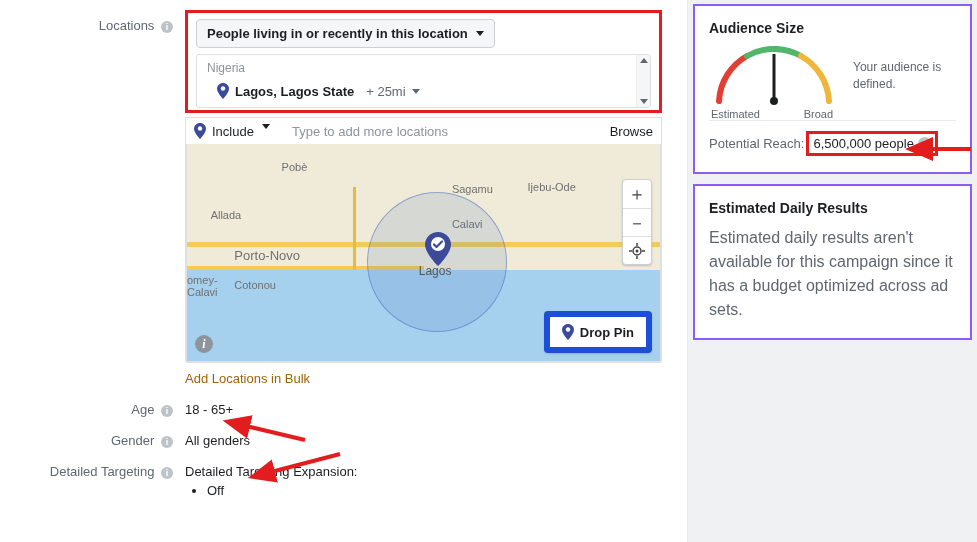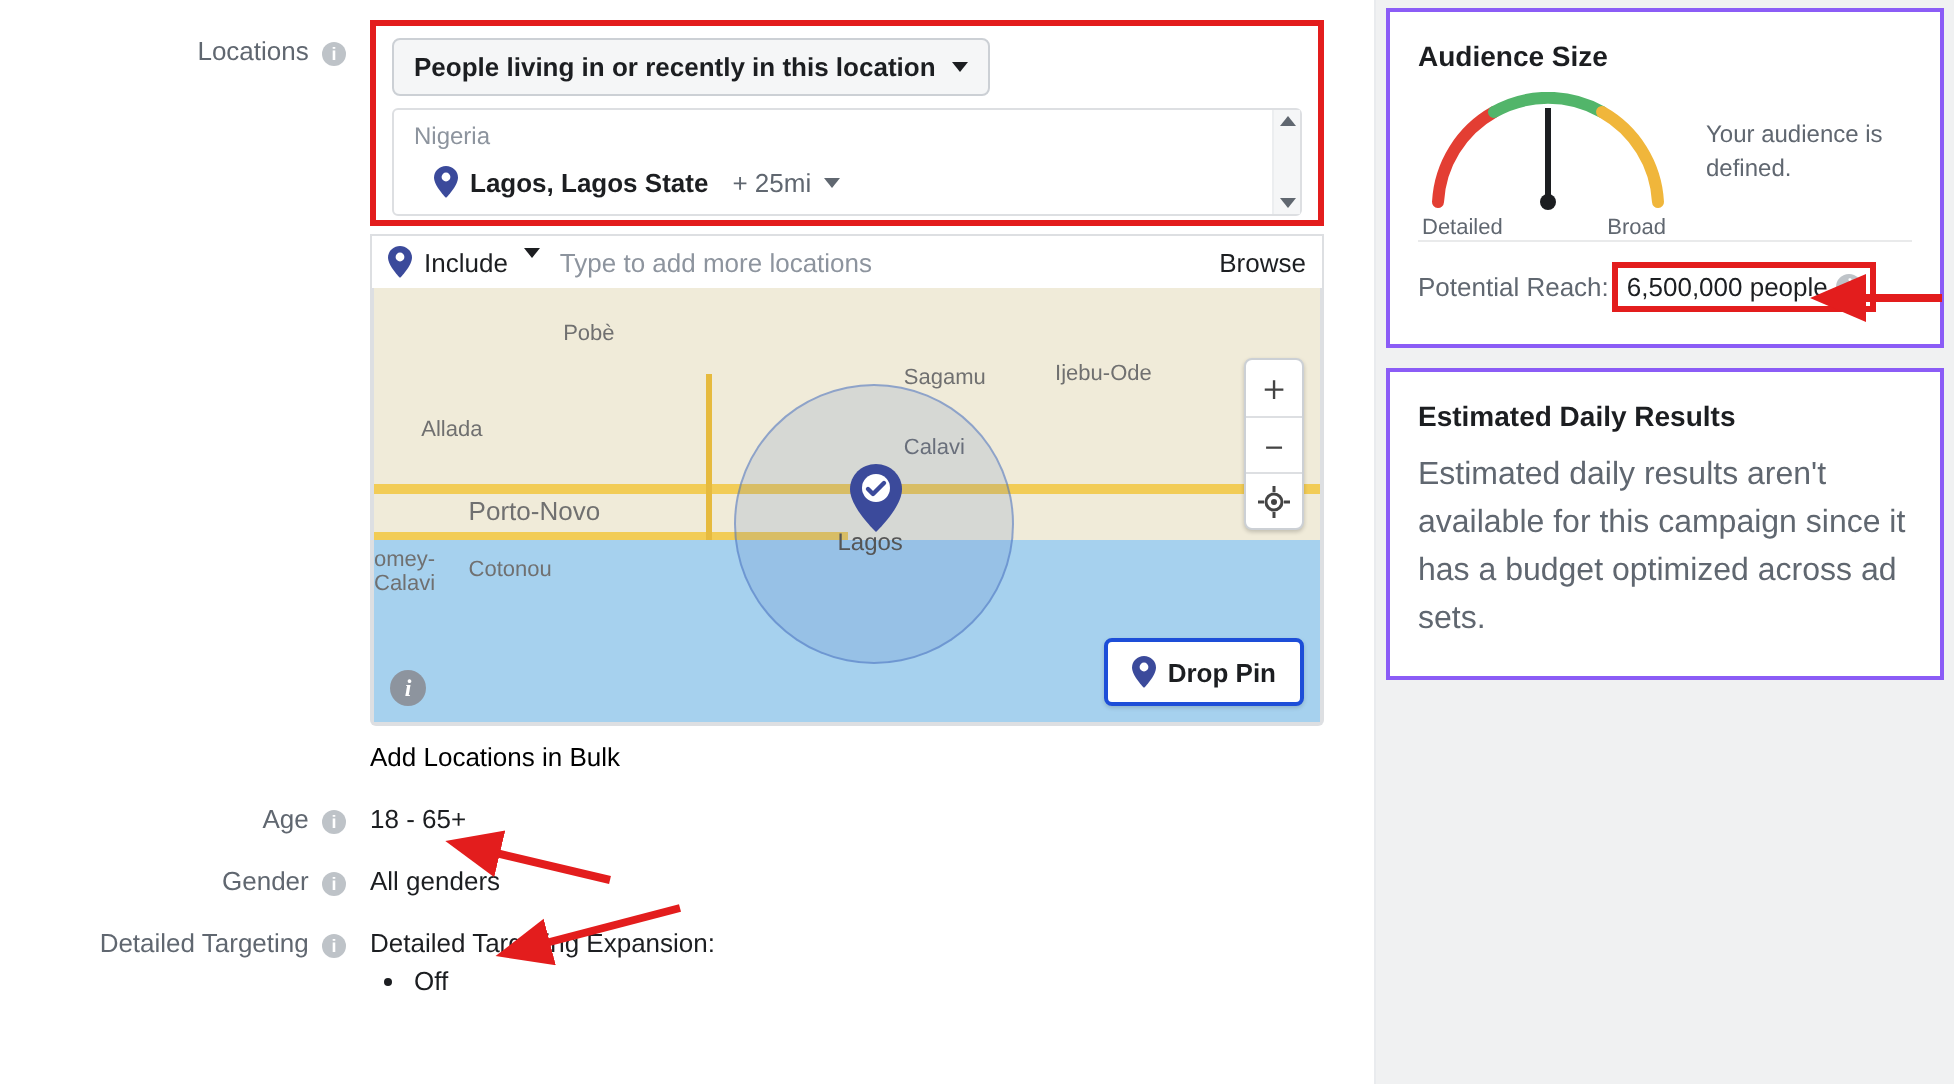--- a/index.html
+++ b/index.html
@@ -27,43 +27,43 @@
     .loc-radius { color: #606770; margin-left: 12px; display: inline-flex; align-items: center; cursor: pointer; }
     .loc-radius .caret-down { width: 0; height: 0; border-left: 4px solid transparent; border-right: 4px solid transparent; border-top: 5px solid #606770; margin-left: 6px; }
     .loc-scroll { position: absolute; right: 0; top: 0; bottom: 0; width: 14px; background: #f5f6f7; border-left: 1px solid #eceef0; display: flex; flex-direction: column; justify-content: space-between; align-items: center; }
     .loc-scroll .arrow-up, .loc-scroll .arrow-down { width: 0; height: 0; border-left: 4px solid transparent; border-right: 4px solid transparent; margin: 3px 0; }
     .loc-scroll .arrow-up { border-bottom: 5px solid #606770; }
     .loc-scroll .arrow-down { border-top: 5px solid #606770; }
     
     .loc-add-row { display: flex; align-items: center; border-top: 1px solid #dddfe2; padding: 5px 8px; }
     .include-btn { display: inline-flex; align-items: flex-start; color: #1c1e21; font-size: 13px; cursor: pointer; }
     .include-btn .caret-down { width: 0; height: 0; border-left: 4px solid transparent; border-right: 4px solid transparent; border-top: 5px solid #1c1e21; margin-left: 8px; }
-    .loc-input { flex: 1; border: none; outline: none; font-size: 13px; color: #333; margin-left: 10px; }
+    .loc-input { flex: 1; border: none; outline: none; font-size: 13px; color: #333; margin-left: 22px; }
     .loc-input::placeholder { color: #8d949e; }
     .browse-link { color: #1c1e21; font-size: 13px; cursor: pointer; }
     
     .map { position: relative; border: 1px solid #dddfe2; border-top: none; height: 218px; margin: 0; overflow: hidden; }
     .map-bg { position: absolute; inset: 0; background: linear-gradient(to bottom, #f0ebd9 0%, #f0ebd9 58%, #a6d1ee 58%, #a6d1ee 100%); }
     .map-road { position: absolute; background: #f2cc56; }
     .map-road-h1 { left:0; right:0; top: 45%; height: 5px; }
     .map-road-h2 { left:0; right:50%; top: 56%; height: 4px; }
     .map-road-v { top: 20%; bottom: 42%; left: 35%; width: 3px; background: #e6ba3e; }
     .map-city-text { position: absolute; font-size: 11px; color: #707070; font-family: Arial, sans-serif; }
     .map-radius { position: absolute; width: 140px; height: 140px; border-radius: 50%; background: rgba(70,110,190,0.15); border: 1px solid rgba(70,110,190,0.5); left: 38%; top: 22%; }
     .map-pin-center { position: absolute; left: calc(38% + 70px - 12px); top: calc(22% + 70px - 30px); }
     .map-pin-center svg { display:block; }
     .map-city-lagos { position: absolute; left: calc(38% + 70px - 18px); top: calc(22% + 70px + 2px); font-size: 12px; color: #555; }
     .map-ctrl { position: absolute; right: 8px; top: 35px; background: #fff; border: 1px solid #ccd0d5; border-radius: 4px; box-shadow: 0 1px 2px rgba(0,0,0,0.2); }
     .map-ctrl div { width: 28px; height: 28px; display: flex; align-items: center; justify-content: center; font-size: 18px; color: #444; cursor: pointer; }
     .map-ctrl div + div { border-top: 1px solid #dddfe2; }
     .map-info { position: absolute; left: 8px; bottom: 8px; width: 18px; height: 18px; border-radius: 50%; background: #8d949e; color: #fff; font-size: 12px; line-height: 18px; text-align: center; font-weight: bold; font-family: Georgia, serif; font-style: italic; }
-    .drop-pin-btn { position: absolute; right: 8px; bottom: 8px; background: #fff; border: 2px solid #1d4ed8; border-radius: 4px; padding: 7px 12px; display: flex; align-items: center; font-weight: bold; cursor: pointer; box-shadow: 0 1px 2px rgba(0,0,0,0.15); }
+    .drop-pin-btn { position: absolute; right: 8px; bottom: 8px; background: #fff; border: 6px solid #1d4ed8; border-radius: 4px; padding: 7px 12px; display: flex; align-items: center; font-weight: bold; cursor: pointer; box-shadow: 0 1px 2px rgba(0,0,0,0.15); }
     .drop-pin-btn .pin-small { margin-right: 6px; }
     
-    .bulk-link { color: #000000; font-size: 13px; margin-top: 8px; display: inline-block; cursor: pointer; }
+    .bulk-link { color: #a16207; font-size: 13px; margin-top: 8px; display: inline-block; cursor: pointer; }
     
     .age-value, .gender-value { font-size: 13px; color: #1c1e21; padding-top: 8px; }
     .detailed-value { font-size: 13px; color: #1c1e21; padding-top: 8px; }
     .detailed-value ul { margin: 4px 0 0 22px; }
     
     
     .rp-card { background: #fff; border: 2px solid #8b5cf6; padding: 14px 14px 16px 14px; margin-top: 10px; }
     .rp-card.first { margin-top: 4px; }
     .rp-title { font-weight: bold; font-size: 14px; color: #1c1e21; margin-bottom: 10px; }
     
@@ -231,21 +231,21 @@
       <div class="rp-title">Audience Size</div>
       <div class="gauge-row">
         <div class="gauge">
           <svg viewBox="0 0 130 60" width="130" height="60">
             <path d="M10 55 A55 55 0 0 1 38 10" stroke="#e33e33" stroke-width="6" fill="none" stroke-linecap="round"></path>
             <path d="M38 10 A55 55 0 0 1 92 10" stroke="#52b56a" stroke-width="6" fill="none" stroke-linecap="round"></path>
             <path d="M92 10 A55 55 0 0 1 120 55" stroke="#f0b63b" stroke-width="6" fill="none" stroke-linecap="round"></path>
             <line x1="65" y1="55" x2="65" y2="8" stroke="#1c1e21" stroke-width="3"></line>
             <circle cx="65" cy="55" r="4" fill="#1c1e21"></circle>
           </svg>
-          <div class="gauge-label-l">Detailed</div>
+          <div class="gauge-label-l">Estimated</div>
           <div class="gauge-label-r">Broad</div>
         </div>
         <div class="aud-text">Your audience is defined.</div>
       </div>
       <hr class="rp-divider">
       <div class="reach-row">
         <span>Potential Reach:</span>
         <span class="reach-box">
           <span class="reach-value">6,500,000 people</span>
           <span class="info-i">i</span>

